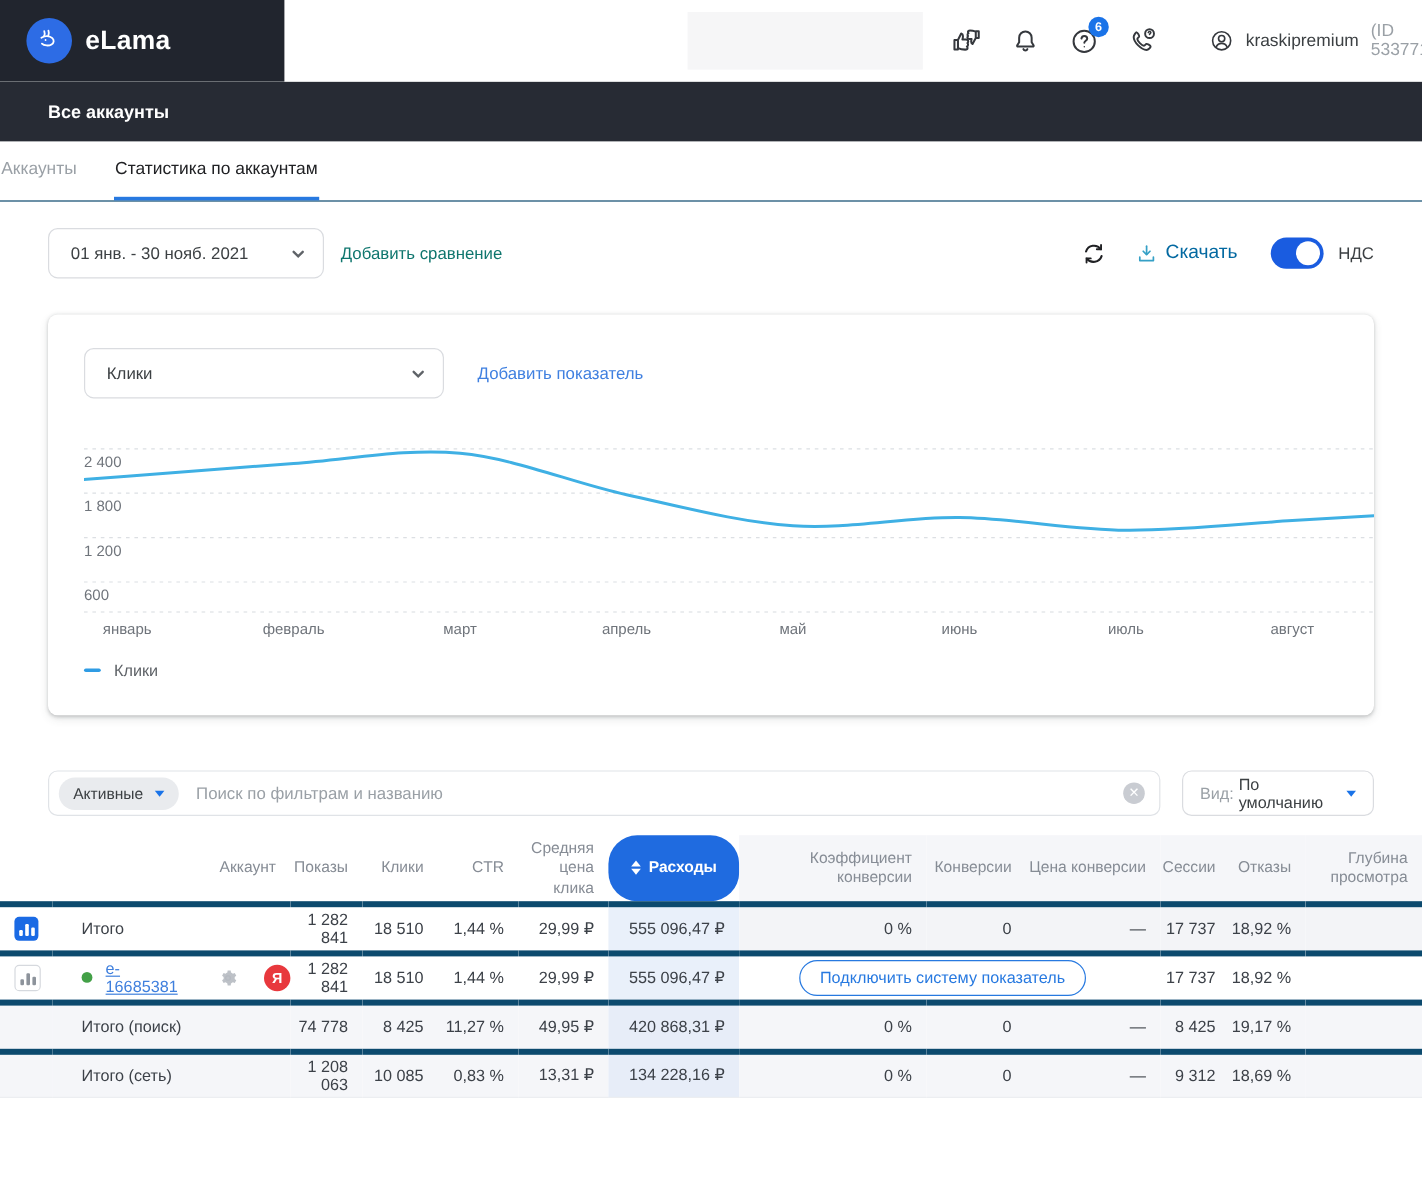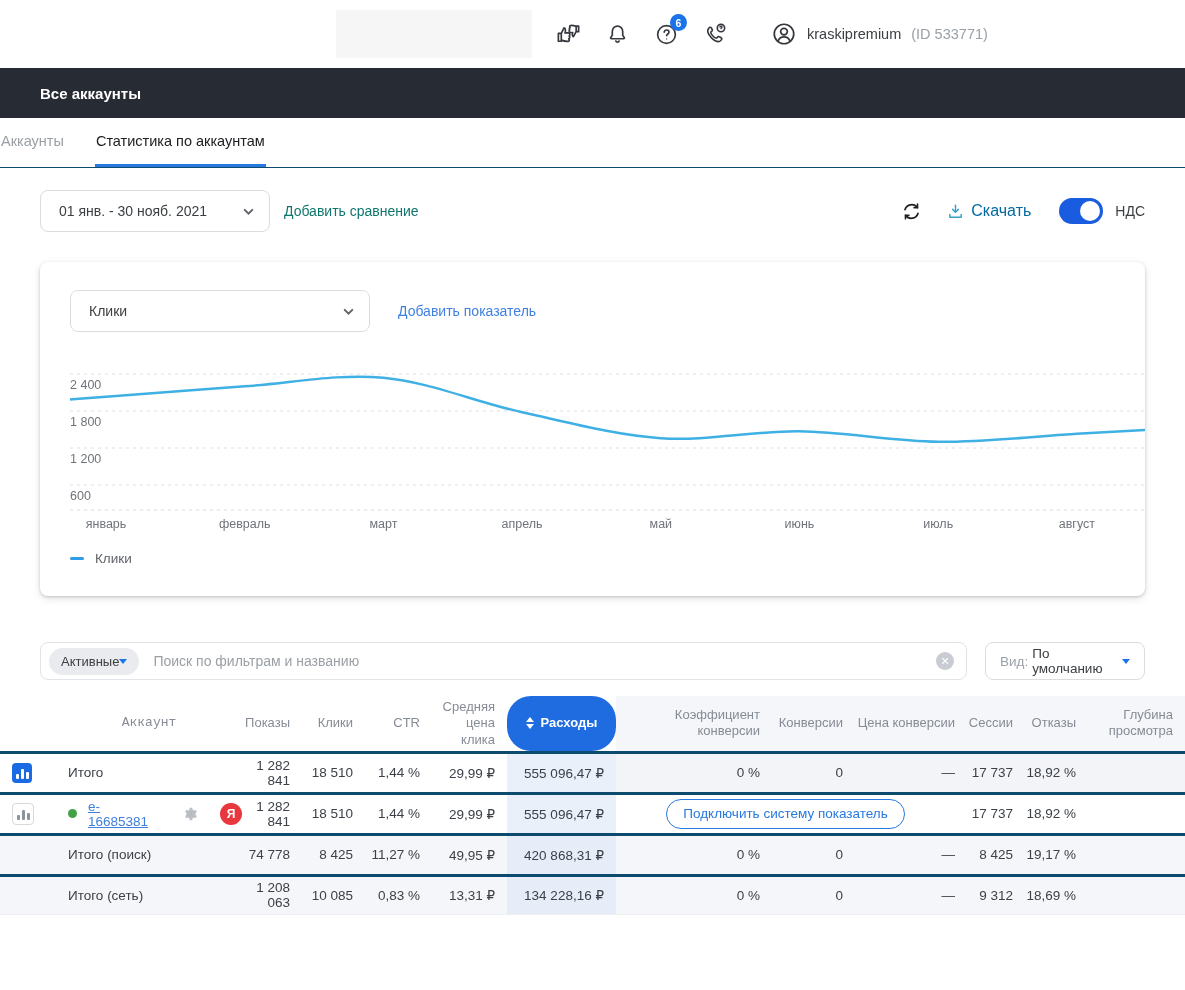--- a/index.html
+++ b/index.html
@@ -50,46 +50,46 @@
   .add-metric { color:#4080e0; font-size:14px; margin-left:28px; cursor:pointer; }
   .grouping-select { width:238px; margin-left:auto; }
   .chart-svg { display:block; margin-top:28px; }
   .legend { display:flex; align-items:center; gap:11px; margin-top:14px; font-size:13.5px; color:#5f6368; }
   .legend-dash { width:14px; height:3px; border-radius:2px; background:#2f9ce4; }
 
   
   .filter-row { display:flex; align-items:center; margin:46px 40px 0 40px; gap:18px; }
   .search-box { flex:1; height:38px; border:1px solid #e0e3e7; border-radius:8px; background:#fff; display:flex; align-items:center;
     padding:0 12px 0 8px; gap:14px; }
-  .status-pill { height:27px; background:#e9ebee; border-radius:15px; display:flex; align-items:center; gap:0; padding:0 12px;
+  .status-pill { height:27px; background:#e9ebee; border-radius:15px; display:flex; align-items:center; gap:10px; padding:0 12px;
     font-size:13px; color:#3c4043; cursor:pointer; flex:none; }
   .tri-down { width:0; height:0; border-left:4px solid transparent; border-right:4px solid transparent; border-top:5px solid #1a73e8; }
   .search-placeholder { flex:1; font-size:14px; color:#9aa0a6; }
   .clear-icon { width:18px; height:18px; border-radius:50%; background:#c9ccd2; color:#fff; font-size:11px; line-height:18px;
     text-align:center; cursor:pointer; flex:none; }
   .view-select { width:160px; height:38px; border:1px solid #dadce0; border-radius:8px; background:#fff; display:flex; align-items:center;
     justify-content:space-between; padding:0 14px; font-size:13.5px; cursor:pointer; flex:none; }
   .view-label { color:#9aa0a6; } .view-value { color:#3c4043; margin-left:4px; flex:1; }
 
   
   .table-wrap { margin-top:16px; }
   table { width:100%; border-collapse:separate; border-spacing:0; table-layout:fixed; }
   .grp th { height:40px; background:#edf1f7; color:#8b919a; font-weight:normal; font-size:13px; text-align:center; }
   .grp th.gapL { border-left:4px solid #fff; }
   .cols th { height:42px; background:#fff; color:#868c95; font-weight:normal; font-size:13px; text-align:right;
     padding:3px 12px 3px 0; vertical-align:middle; line-height:1.25; }
-  .cols th.account-h { text-align:center; padding-left:24px;font-family:Liberation Mono, monospace; }
+  .cols th.account-h { text-align:right; padding-left:24px; }
   .cols th.g2h { background:#f5f6f9; }
   .cols th.cost-h { background:#1f6be0; color:#fff; font-weight:bold; padding:0;border-radius:24px; }
   .cost-h-inner { display:flex; align-items:center; justify-content:center; gap:7px; height:100%; }
   .sort-car { display:flex; flex-direction:column; gap:2px; }
   .sort-car i { display:block; width:0; height:0; border-left:4px solid transparent; border-right:4px solid transparent; }
   .sort-car .up { border-bottom:5px solid #fff; } .sort-car .dn { border-top:5px solid #fff; }
   tbody td { height:41px; padding:0 12px 0 0; text-align:right; font-size:13.5px; color:#3c4148; background:#fff;
-    border-top:3px solid #0c4a6e; vertical-align:middle; }
+    border-top:5px solid #0c4a6e; vertical-align:middle; }
   tbody tr:last-child td { border-bottom:1px solid #eceef1; }
   td.icon-cell { padding:0 0 0 12px; text-align:left; }
   td.account-cell { text-align:left; padding-left:24px; }
   td.cost-cell { background:#e9f0fa; }
   tr.gray td { background:#f5f6f9; } tr.gray td.cost-cell { background:#e7edf8; }
   tr.r1 td.g2 { background:#f3f4f7; }
   .acct-flex { display:flex; align-items:center; gap:11px; }
   .tot-icon { width:20px; height:20px; border-radius:4px; background:#1a6ae4; display:inline-flex; align-items:flex-end;
     justify-content:center; gap:2px; padding-bottom:4px; }
   .tot-icon i { display:block; width:3px; background:#fff; border-radius:1px; }
@@ -101,20 +101,31 @@
   .ya-badge { width:22px; height:22px; border-radius:50%; background:#e8383d; color:#fff; font-size:12px; font-weight:bold;
     display:inline-flex; align-items:center; justify-content:center; flex:none; }
   .connect-btn { height:30px; border:1px solid #2779e0; color:#2779e0; background:#fff; border-radius:16px; padding:0 16px;
     font-size:13.5px; font-family:inherit; cursor:pointer; }
   td.btn-cell { text-align:center; }
 </style>
 </head>
 <body>
 
 <div class="topbar">
+  <div class="logo-block">
+    <span class="logo-circle">
+      <svg width="26" height="26" viewBox="0 0 24 24" fill="none" stroke="#fff" stroke-width="1.4" stroke-linecap="round">
+        <path d="M8.2 4.6c.6 1.5.4 3-.3 4.1"></path>
+          <path d="M11.4 4.2c.5 1.3.4 2.7-.1 3.9"></path>
+        <path d="M6 9.6c2.6-1.7 6.4-1.6 8.4.4 1.6 1.6 1.3 3.7-.6 4.8-2.1 1.3-5.8 1-7.4-.6"></path>
+        <circle cx="9.2" cy="11.4" r="0.7" fill="#fff" stroke="none"></circle>
+      </svg>
+    </span>
+    <span class="logo-text">eLama</span>
+  </div>
 
   <div class="redacted"></div>
 
   <div class="top-icons">
     <span class="tb-icon">
       <svg width="27" height="27" viewBox="0 0 24 24" fill="none" stroke="#35383d" stroke-width="1.5" stroke-linejoin="round">
         <path d="M3 11h2.6v7H3zM5.6 17c1.8.8 3.7 1.1 5.3 1.1 1.2 0 1.8-.5 1.8-1.3 0-.4-.2-.8-.5-1 .5-.3.9-.8.9-1.4 0-.4-.2-.9-.5-1.1.4-.3.6-.7.6-1.2 0-.9-.7-1.5-1.8-1.5H8.9c.3-.9.4-1.8.4-2.6 0-1-.5-1.7-1.3-1.9L5.6 11"></path>
         <path d="M21 9.5h-2.2v-5H21zM18.8 4.8c-1.5-.6-3-.9-4.3-.9-1 0-1.5.4-1.5 1.1 0 .4.1.6.4.9-.4.2-.7.6-.7 1.1 0 .4.1.7.4 1-.3.2-.5.6-.5 1 0 .7.6 1.2 1.5 1.2h1.6c-.2.7-.3 1.4-.3 2.1 0 .8.4 1.4 1 1.6l2.4-4.4"></path>
       </svg>
     </span>

